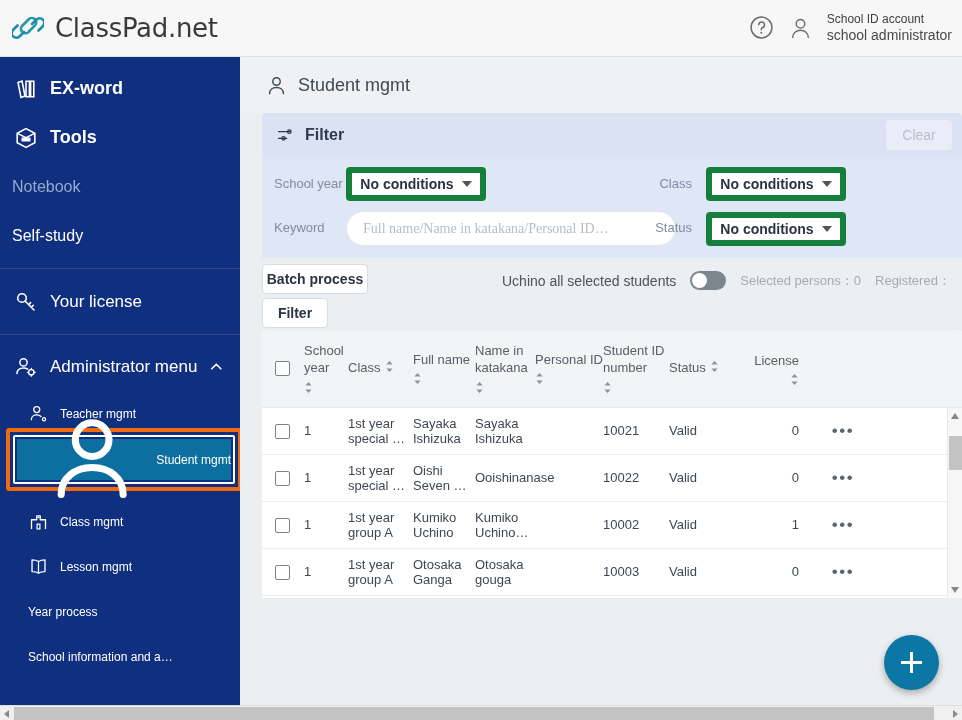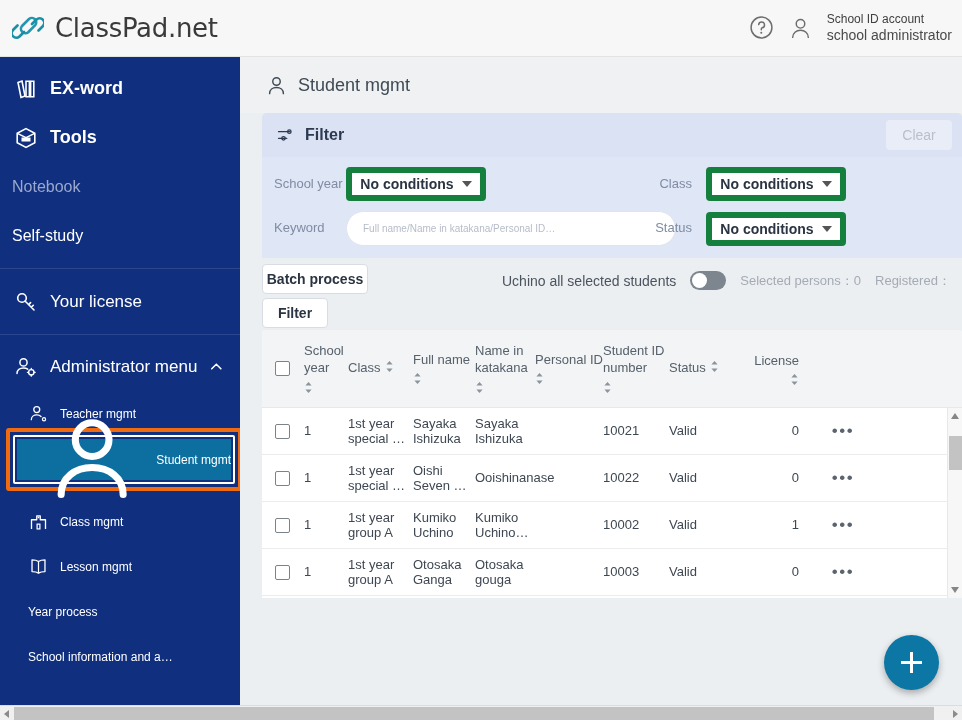--- a/index.html
+++ b/index.html
@@ -142,22 +142,22 @@
     display: flex; align-items: center; justify-content: center; gap: 8px;
     cursor: pointer;
   }
   .dd-text { font-size: 14px; font-weight: bold; color: #2b3442; }
   .caret { width: 0; height: 0; border-left: 5px solid transparent;
            border-right: 5px solid transparent; border-top: 6px solid #555; }
   .kw-input {
     height: 35px; width: 330px;
     border: 1px solid #dfe3ec; border-radius: 18px;
     background: #fff; padding: 0 16px;
-    font-size: 10px; color: #ec4899;
-    font-family: Liberation Sans, sans-serif; outline: none;
+    font-size: 14px; color: #ec4899;
+    font-family: Liberation Serif, serif; outline: none;
   }
   .kw-input::placeholder { color: #b6bcc8; }
 
   
   .toolbar {
     position: relative; margin-left: 22px; width: 700px;
     height: 72px; padding-top: 6px;
   }
   .btn-ghost {
     width: 106px; height: 30px;

